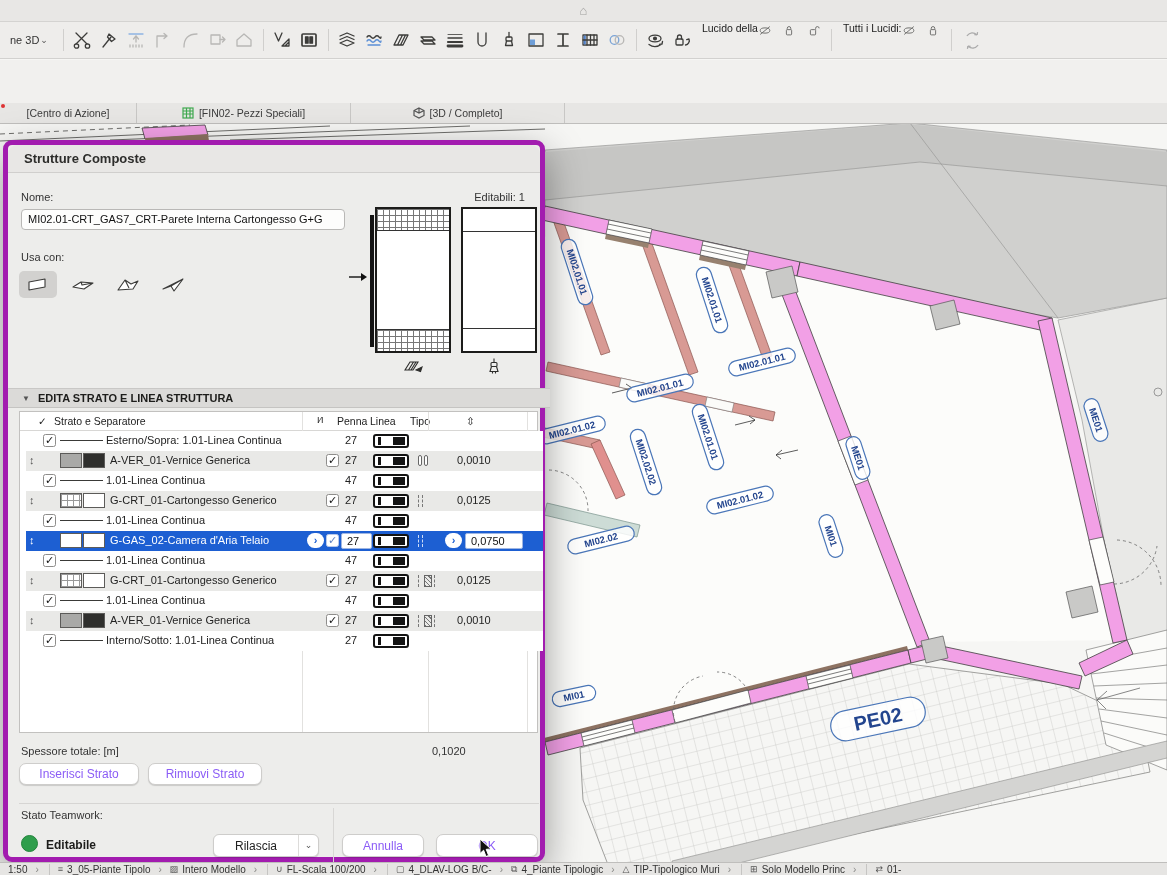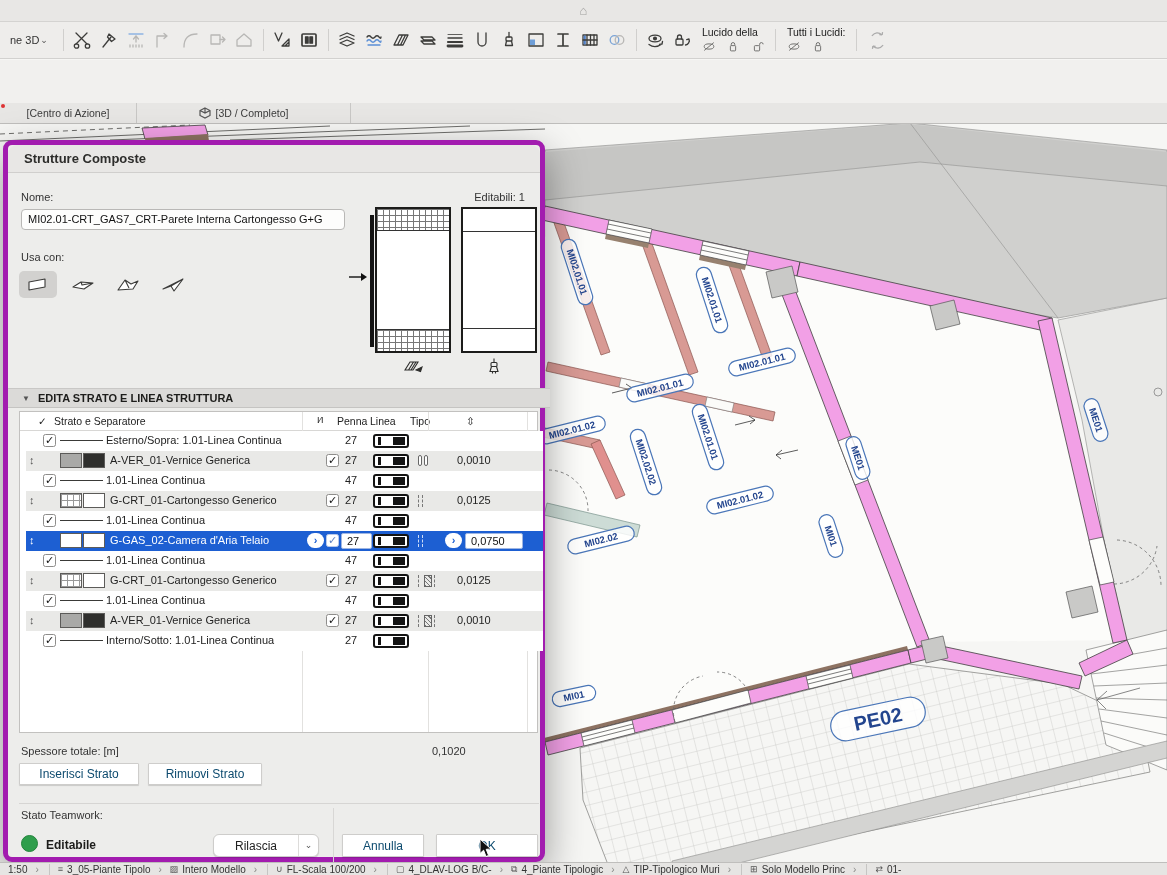--- a/index.html
+++ b/index.html
@@ -14,21 +14,21 @@
   .titlebar .house{font-size:13px;color:#a2a2a0;}
   
   .toolbar{position:absolute;left:0;top:22px;width:1167px;height:37px;background:#eeedeb;
     border-bottom:1px solid #d2d1cf;display:flex;align-items:center;font-size:11px;color:#333;}
   .viewdrop{display:flex;align-items:center;gap:1px;padding:0 10px 0 10px;height:100%;}
   .viewdrop .chev{font-size:9px;color:#555;}
   .tsep{width:1px;height:22px;background:#d0cfcd;margin:0 5px;}
   .ticon{width:27px;height:26px;display:flex;align-items:center;justify-content:center;}
   .ticon svg{width:20px;height:20px;fill:none;stroke:#3c3c3a;stroke-width:1.3;stroke-linecap:round;stroke-linejoin:round;}
   .ticon.dis svg{stroke:#b8b7b5;}
-  .tgroup{display:flex;flex-direction:column;align-items:flex-start;justify-content:center;height:100%;padding:0 6px;}
+  .tgroup{display:flex;flex-direction:row;align-items:flex-start;justify-content:center;height:100%;padding:0 6px;}
   .tgroup .glabel{font-size:10.5px;color:#222;line-height:12px;}
   .tgroup .grow{display:flex;align-items:center;gap:10px;height:16px;}
   .tgroup .grow svg{width:14px;height:13px;fill:none;stroke:#6e6e6c;stroke-width:1.1;}
   .histcol{display:flex;flex-direction:column;justify-content:center;gap:1px;padding-left:8px;}
   .histcol svg{width:15px;height:12px;fill:none;stroke:#ababab;stroke-width:1.3;}
   
   .band{position:absolute;left:0;top:60px;width:1167px;height:43px;background:#f1f0ee;}
   .tabbar{position:absolute;left:0;top:103px;width:1167px;height:21px;background:#e7e6e4;
     border-bottom:1px solid #bfbebc;display:flex;font-size:10.5px;color:#3c3c3c;}
   .tab{display:flex;align-items:center;justify-content:center;gap:5px;border-right:1px solid #c8c7c5;height:100%;}
@@ -106,22 +106,22 @@
   .sel .ti .dot{border-color:#cdddf6;}
   .ti .hx{width:8px;height:12px;border:1px solid #666;margin:0 2px;
     background:repeating-linear-gradient(45deg,#777 0 1px,transparent 1px 3px);}
   .thick{left:431px;top:3px;}
   .thf{left:439px;top:2px;width:58px;height:16px;background:#fff;border:1px solid #9fb6e2;border-radius:2px;color:#111;padding:1px 8px 0 5px;}
   .chevpill{left:281px;top:2px;width:17px;height:15px;background:#fff;border-radius:8px;
     color:#1d5fd2;font-size:10px;font-weight:bold;text-align:center;line-height:15px;}
   .chev2{left:419px;top:2px;width:17px;height:15px;background:#fff;border-radius:8px;
     color:#1d5fd2;font-size:10px;font-weight:bold;text-align:center;line-height:15px;}
   
-  .btn{position:absolute;height:22px;background:#fff;border:1px solid #cecdcb;border-radius:1px;
-    box-shadow:0 1px 1px rgba(0,0,0,.15);font-size:12px;color:#0c4a6e;display:flex;align-items:center;justify-content:center;}
+  .btn{position:absolute;height:22px;background:#fff;border:1px solid #cecdcb;border-radius:7px;
+    box-shadow:0 1px 1px rgba(0,0,0,.15);font-size:12px;color:#8b5cf6;display:flex;align-items:center;justify-content:center;}
   .dropdown{position:absolute;left:205px;top:689px;width:106px;height:23px;background:#fff;
     border:1px solid #cecdcb;border-radius:6px;box-shadow:0 1px 1px rgba(0,0,0,.15);
     display:flex;align-items:center;font-size:12px;}
   .dropdown .dtext{flex:1;text-align:center;}
   .dropdown .darr{width:20px;border-left:1px solid #dddcda;text-align:center;font-size:9px;color:#555;align-self:stretch;line-height:21px;}
   .hrline{position:absolute;left:11px;top:658px;width:520px;height:1px;background:#d6d5d3;}
   .vline2{position:absolute;left:325px;top:663px;width:1px;height:55px;background:#d8d7d5;}
   .gdot{position:absolute;left:13px;top:690px;width:17px;height:17px;border-radius:50%;
     background:#2f9e4c;border:1px solid #23843c;}
   .editab{position:absolute;left:38px;top:693px;font-weight:bold;font-size:12px;color:#1d1d1b;}
@@ -328,20 +328,27 @@
         </svg>
     </div>
   </div>
 
   <div class="band"></div>
 
   <div class="tabbar">
     <div class="reddot"></div>
     <div class="tab" style="width:137px;">
       <span>[Centro di Azione]</span>
+    </div>
+    <div class="tab" style="width:214px;">
+      <svg viewBox="0 0 12 12" style="stroke:#3fa94f;">
+          <rect x="1" y="1" width="10" height="10"></rect>
+          <path d="M1 4 h10 M1 7 h10 M4.5 1 v10 M8 1 v10"></path>
+        </svg>
+      <span>[FIN02- Pezzi Speciali]</span>
     </div>
     <div class="tab" style="width:214px;">
       <svg viewBox="0 0 12 12" style="stroke:#555;">
           <path d="M6 1 L11 3.5 V8.5 L6 11 L1 8.5 V3.5 Z M6 1 V6 M1 3.5 L6 6 L11 3.5"></path>
         </svg>
       <span>[3D / Completo]</span>
     </div>
     <div class="tab" style="flex:1;border-right:none;"></div>
   </div>
 

